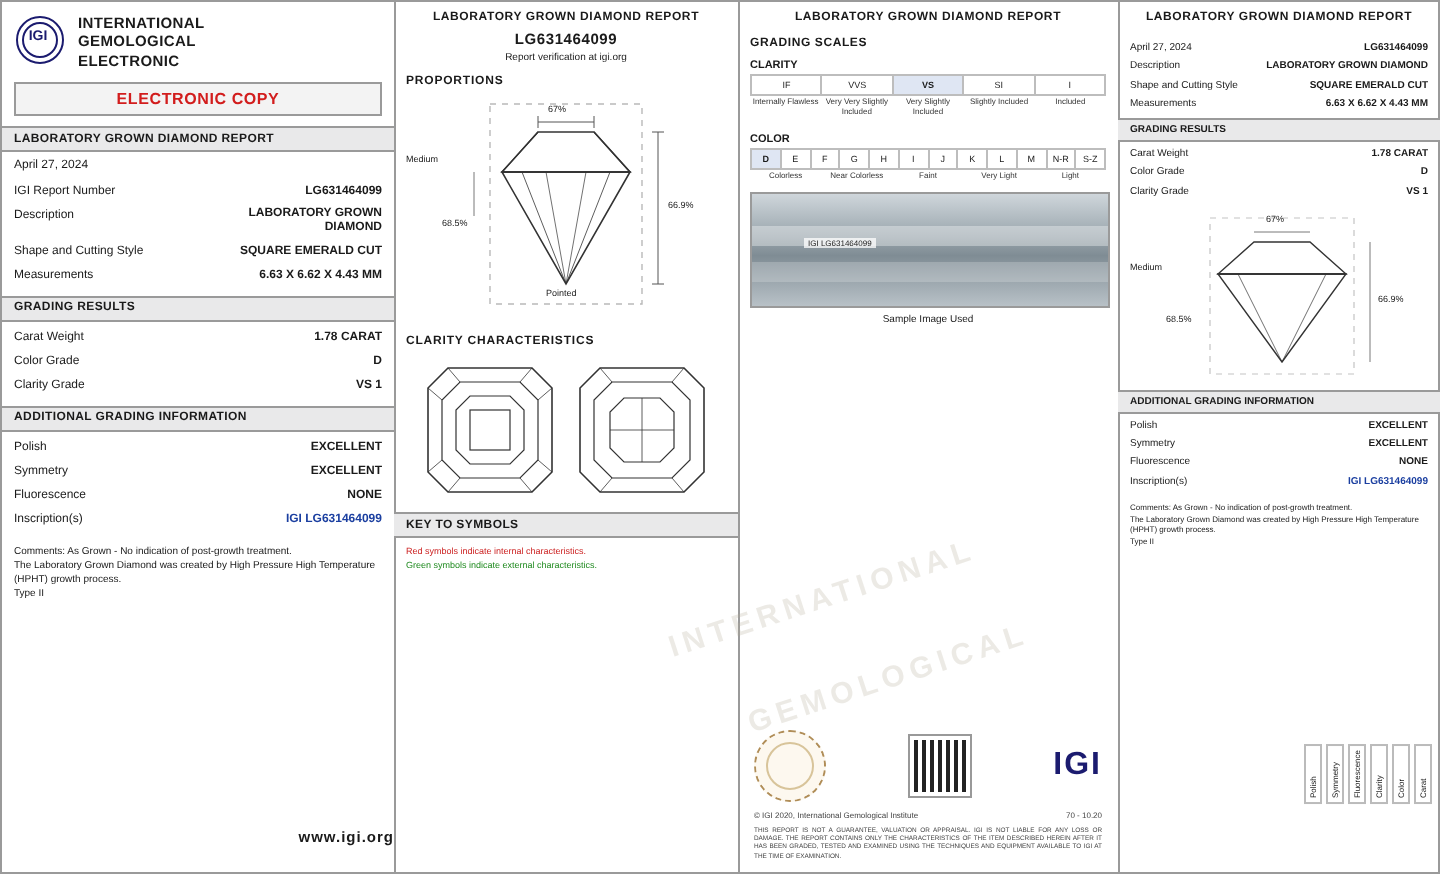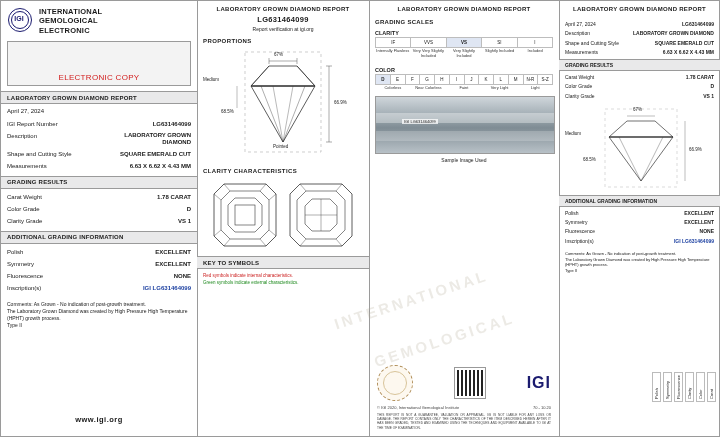--- a/index.html
+++ b/index.html
@@ -21,21 +21,21 @@
 
   
   #col1{left:0;top:0;width:196px;height:435px;}
   #c1-head{padding:6px 6px 3px 6px;display:flex;align-items:flex-start;gap:6px;}
   .igi-logo-mark{width:26px;height:26px;flex:0 0 26px;position:relative;}
   .igi-logo-mark .ring{position:absolute;left:1px;top:1px;width:22px;height:22px;border:1.5px solid #1b1b6f;border-radius:50%;}
   .igi-logo-mark .ring2{position:absolute;left:4px;top:4px;width:16px;height:16px;border:1px solid #1b1b6f;border-radius:50%;}
   .igi-logo-mark .txt{position:absolute;left:0;top:8px;width:24px;text-align:center;font-size:7px;font-weight:bold;color:#1b1b6f;}
   #c1-head .names{line-height:1.25;font-weight:bold;font-size:7.5px;letter-spacing:.2px;}
   #ec-band{margin:3px 6px 0 6px;border:1px solid #9a9a9a;background:#f3f3f3;text-align:center;padding:3px 0;}
-  #ec-band .t{color:#d21d1d;font-weight:normal;font-size:8px;letter-spacing:.3px;margin-top:28px;}
+  #ec-band .t{color:#d21d1d;font-weight:bold;font-size:8px;letter-spacing:.3px;}
   .sect-title{background:#e9e9ea;border-top:1px solid #9a9a9a;border-bottom:1px solid #9a9a9a;font-size:6px;font-weight:bold;padding:2.5px 6px;letter-spacing:.2px;}
   .kv{padding:3px 6px;font-size:6px;line-height:1.5;}
   .kv .row{padding:1.5px 0;}
   .kv .v{font-weight:bold;}
   .note{padding:3px 6px;font-size:5px;line-height:1.45;}
   .blue{color:#1b3fa0;}
 
   
   #col2{left:196px;top:0;width:172px;height:435px;}
   #c2-head{padding:5px 6px 2px 6px;text-align:center;}
@@ -192,21 +192,21 @@
       <div class="row">
           <span class="k">Inscription(s)</span>
           <span class="v blue">IGI LG631464099</span>
         </div>
     </div>
 
     <div class="note" style="white-space:pre-line">Comments: As Grown - No indication of post-growth treatment.
 The Laboratory Grown Diamond was created by High Pressure High Temperature (HPHT) growth process.
 Type II</div>
 
-    <div style="position:absolute;left:0;right:0;bottom:10px;text-align:center;">
+    <div style="position:absolute;left:0;right:0;bottom:10px;text-align:right;">
       <span class="url">www.igi.org</span>
     </div>
   </div>
 
   <div class="col" id="col2">
     <div id="c2-head">
       <div class="hdr-title">LABORATORY GROWN DIAMOND REPORT</div>
       <div class="hdr-num">LG631464099</div>
       <div class="hdr-sub">Report verification at igi.org</div>
     </div>

